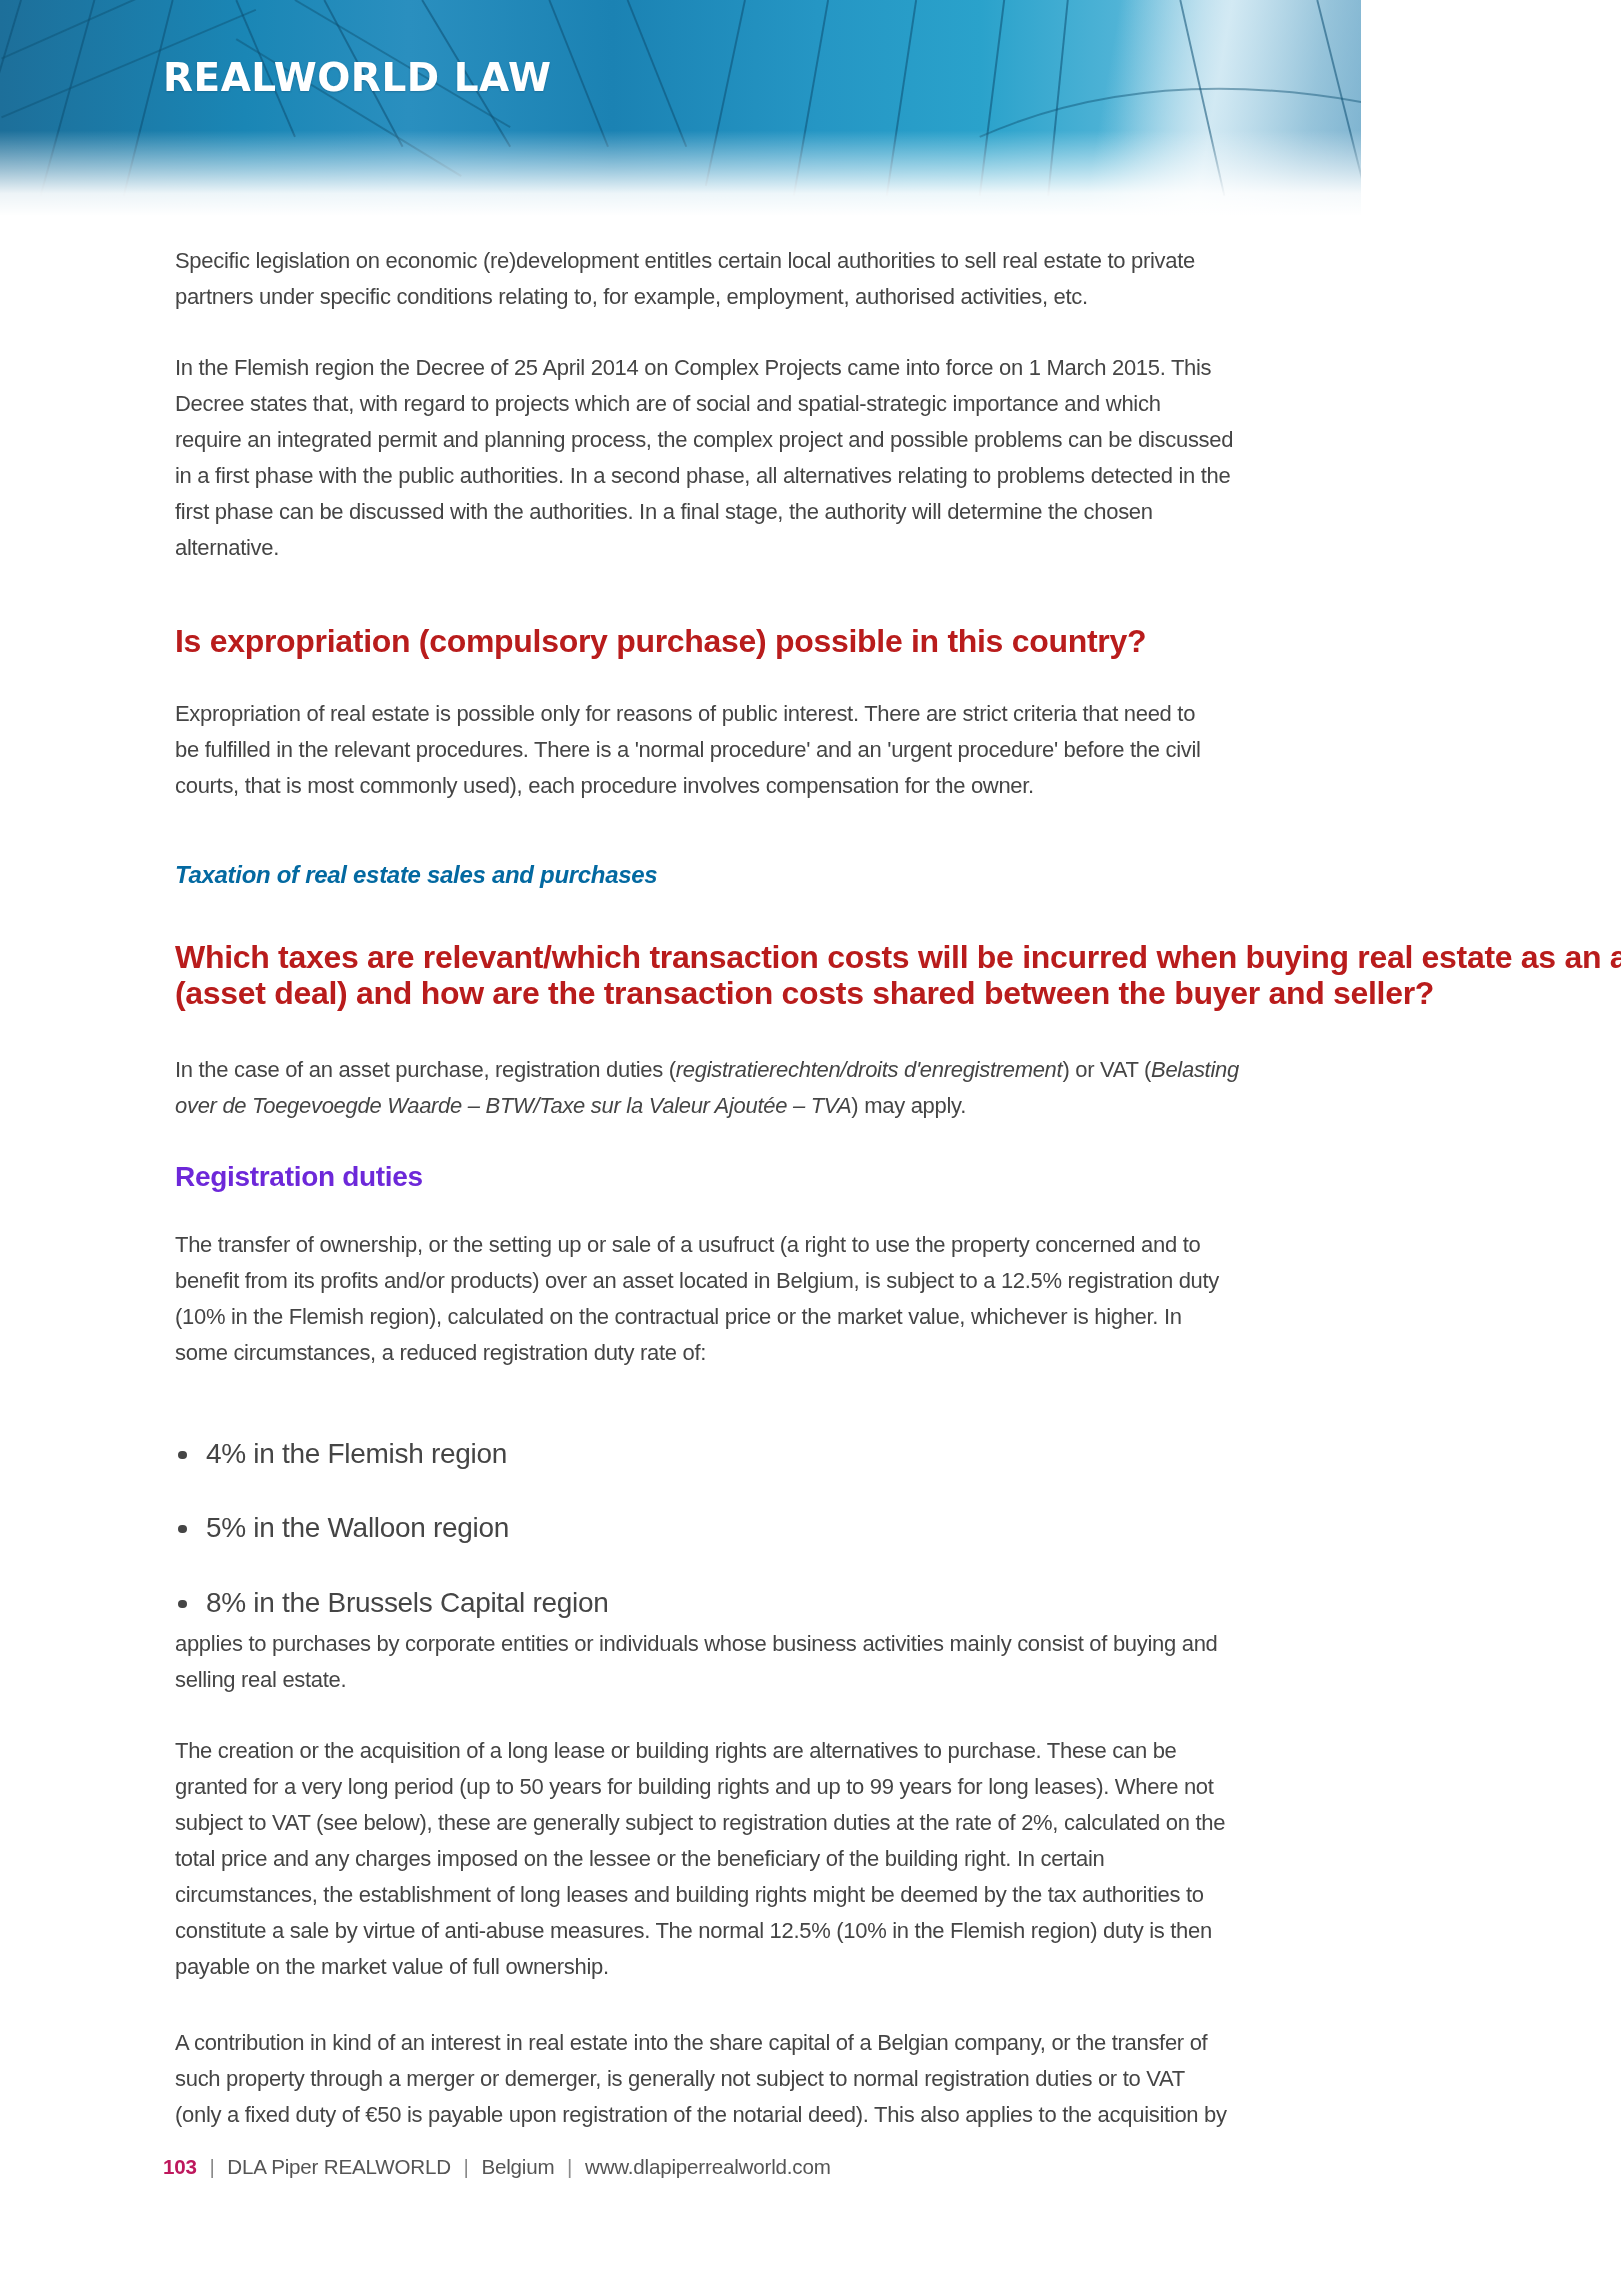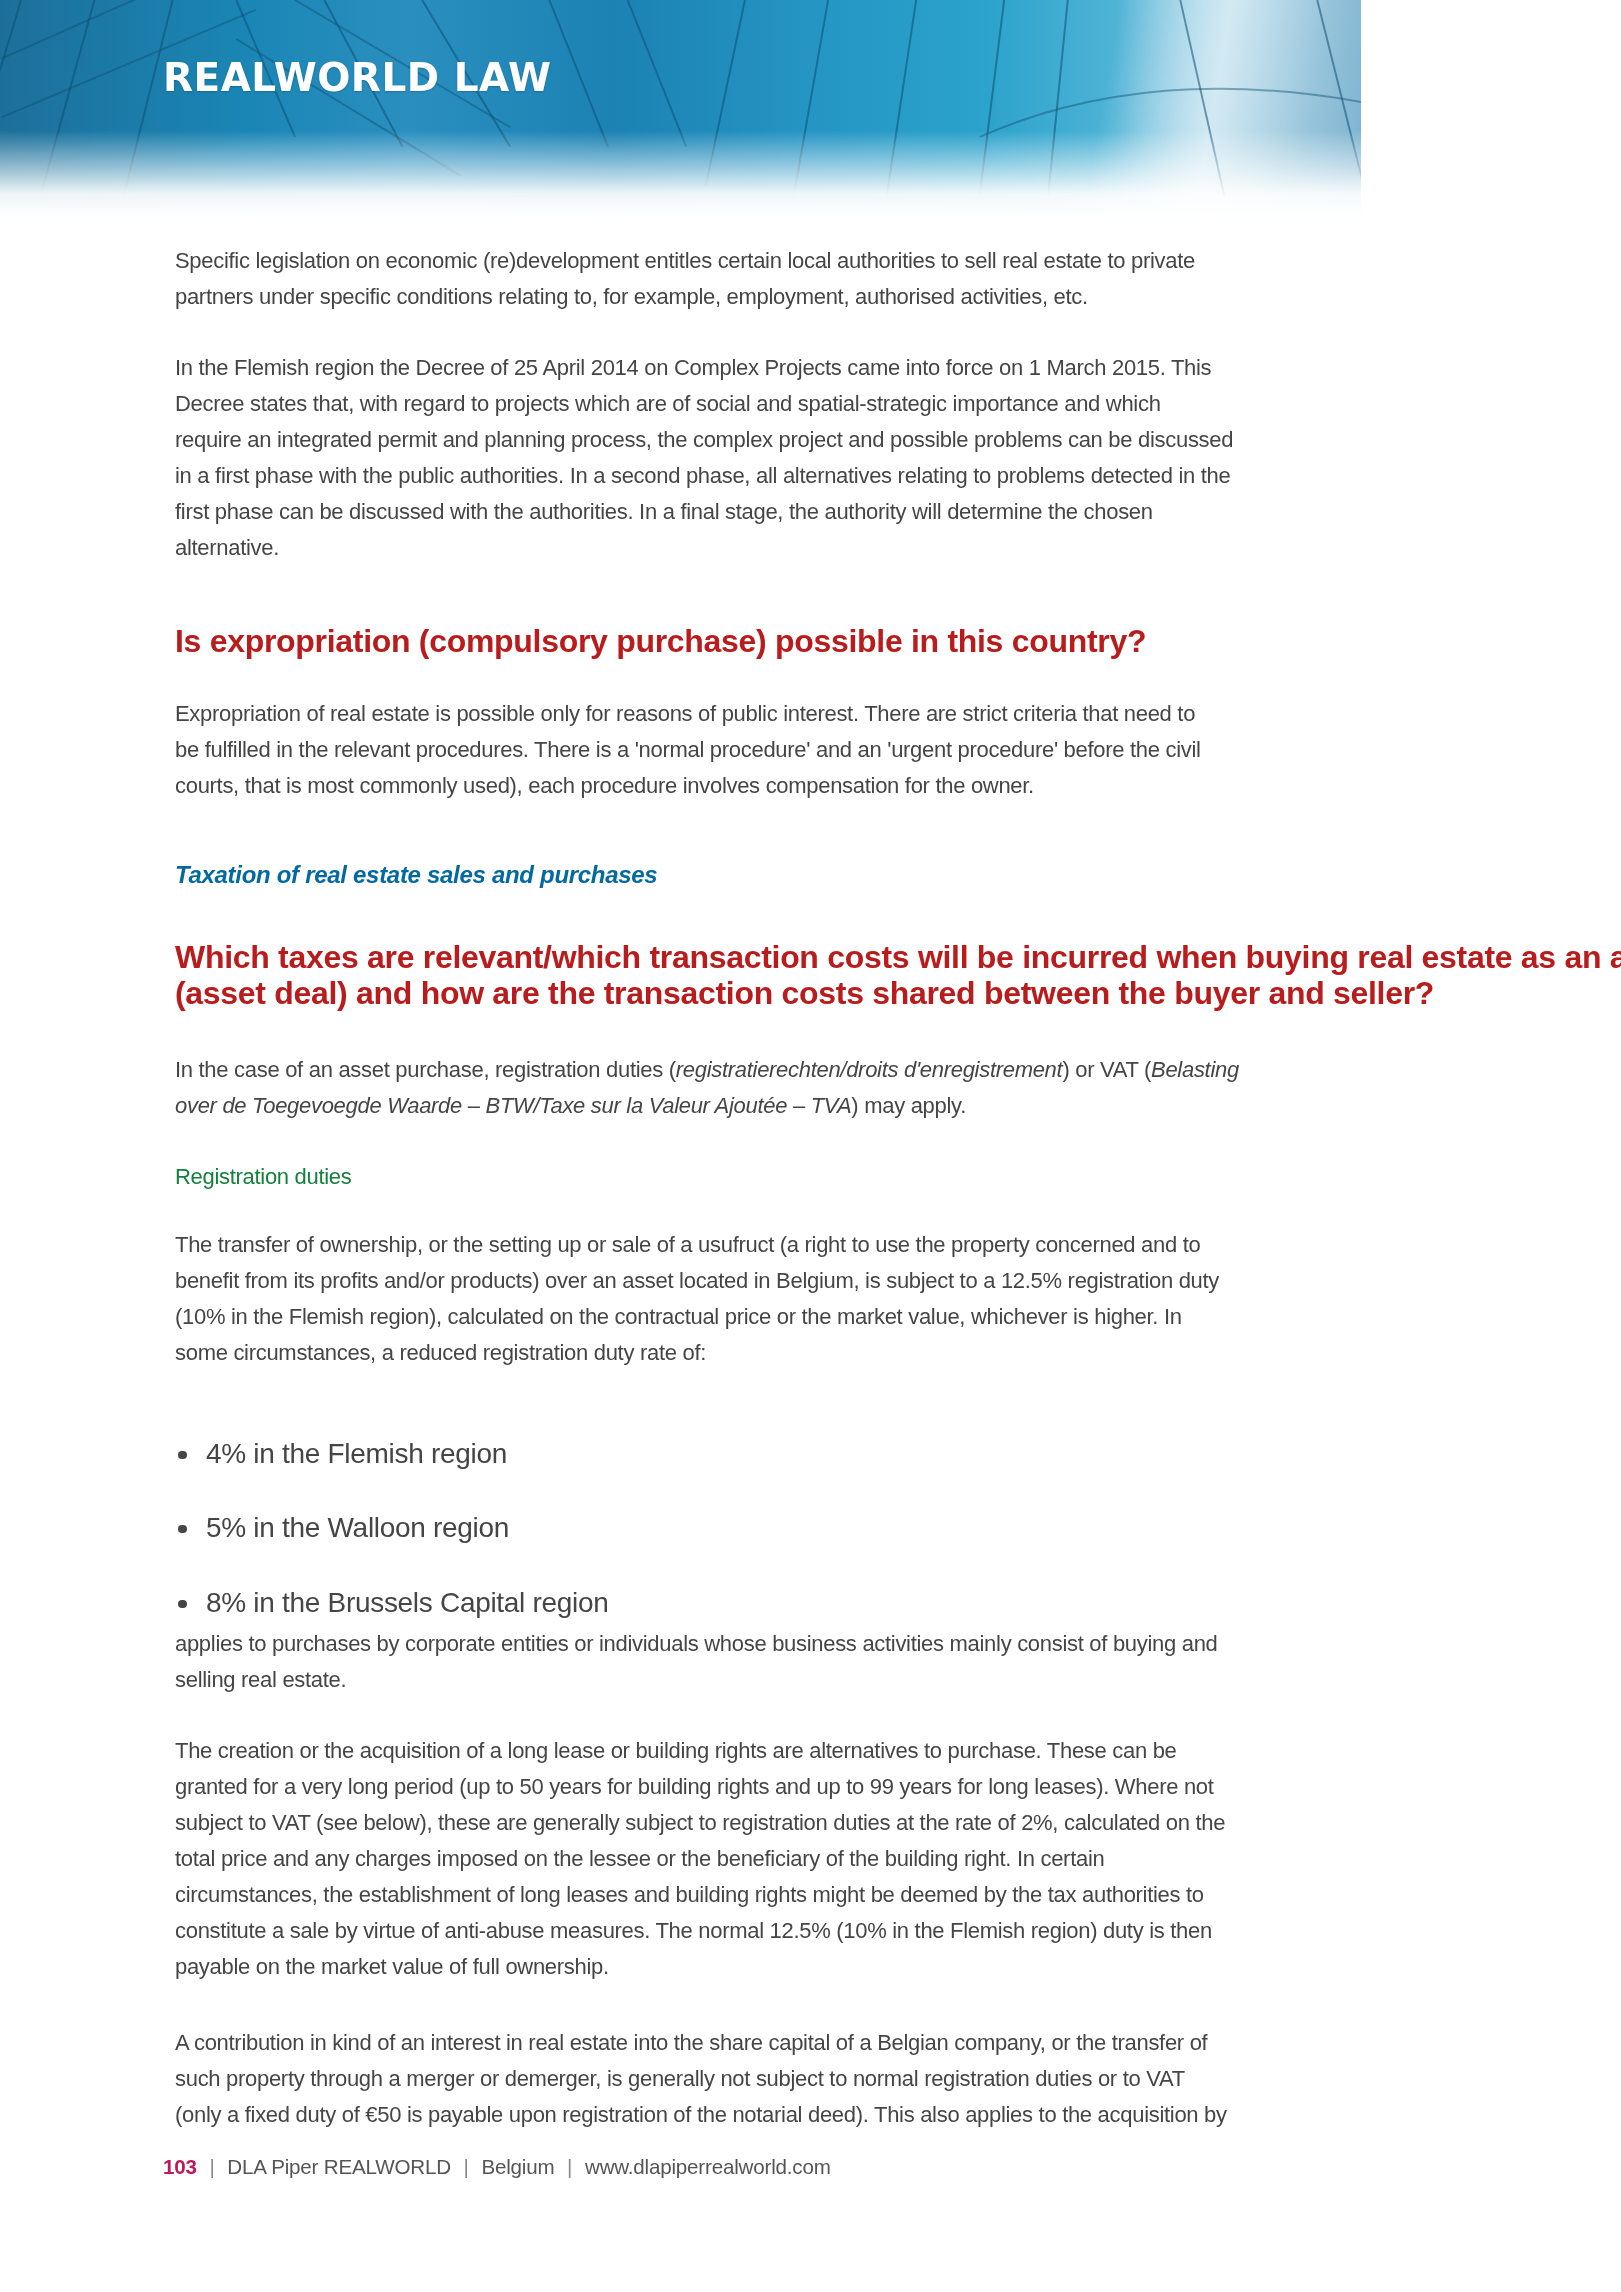--- a/index.html
+++ b/index.html
@@ -22,21 +22,21 @@
       font-size: 39px; letter-spacing: 0.5px; color: #ffffff; white-space: nowrap;
       text-shadow: 0 1px 2px rgba(0,40,70,0.25); }
 
     
     .content { position: absolute; left: 163px; top: 0; width: 1313px; }
     .block { position: absolute; left: 0; margin: 12px; }
     .line { display: block; height: 36px; line-height: 36px; font-size: 22px; white-space: nowrap;
             letter-spacing: -0.3px; }
     .q-heading .line { color: #b91c1c; font-size: 32px; letter-spacing: -0.3px; }
     .section-heading .line { color: #0369a1; font-size: 24px; font-style: italic; letter-spacing: -0.3px; }
-    .sub-heading .line { color: #15803d; font-weight: normal; font-size: 22px; letter-spacing: -0.3px; }
+    .sub-heading .line { color: #6d28d9; font-weight: bold; font-size: 28px; letter-spacing: -0.3px; }
     em { font-style: italic; }
 
     .bullets { position: absolute; left: 0; margin: 0; padding: 0; list-style: none; }
     .bullet-item { position: absolute; left: 43px; height: 36px; line-height: 36px; font-size: 28px;
                    white-space: nowrap; letter-spacing: -0.3px; margin-top: 40px; }
     .bullet-dot { position: absolute; left: -28px; top: 14.7px; width: 8.8px; height: 8.8px; border-radius: 50%;
                   background: #454545; }
 
     
     .footer { position: absolute; left: 163px; top: 2150px; height: 33px; line-height: 33px;

